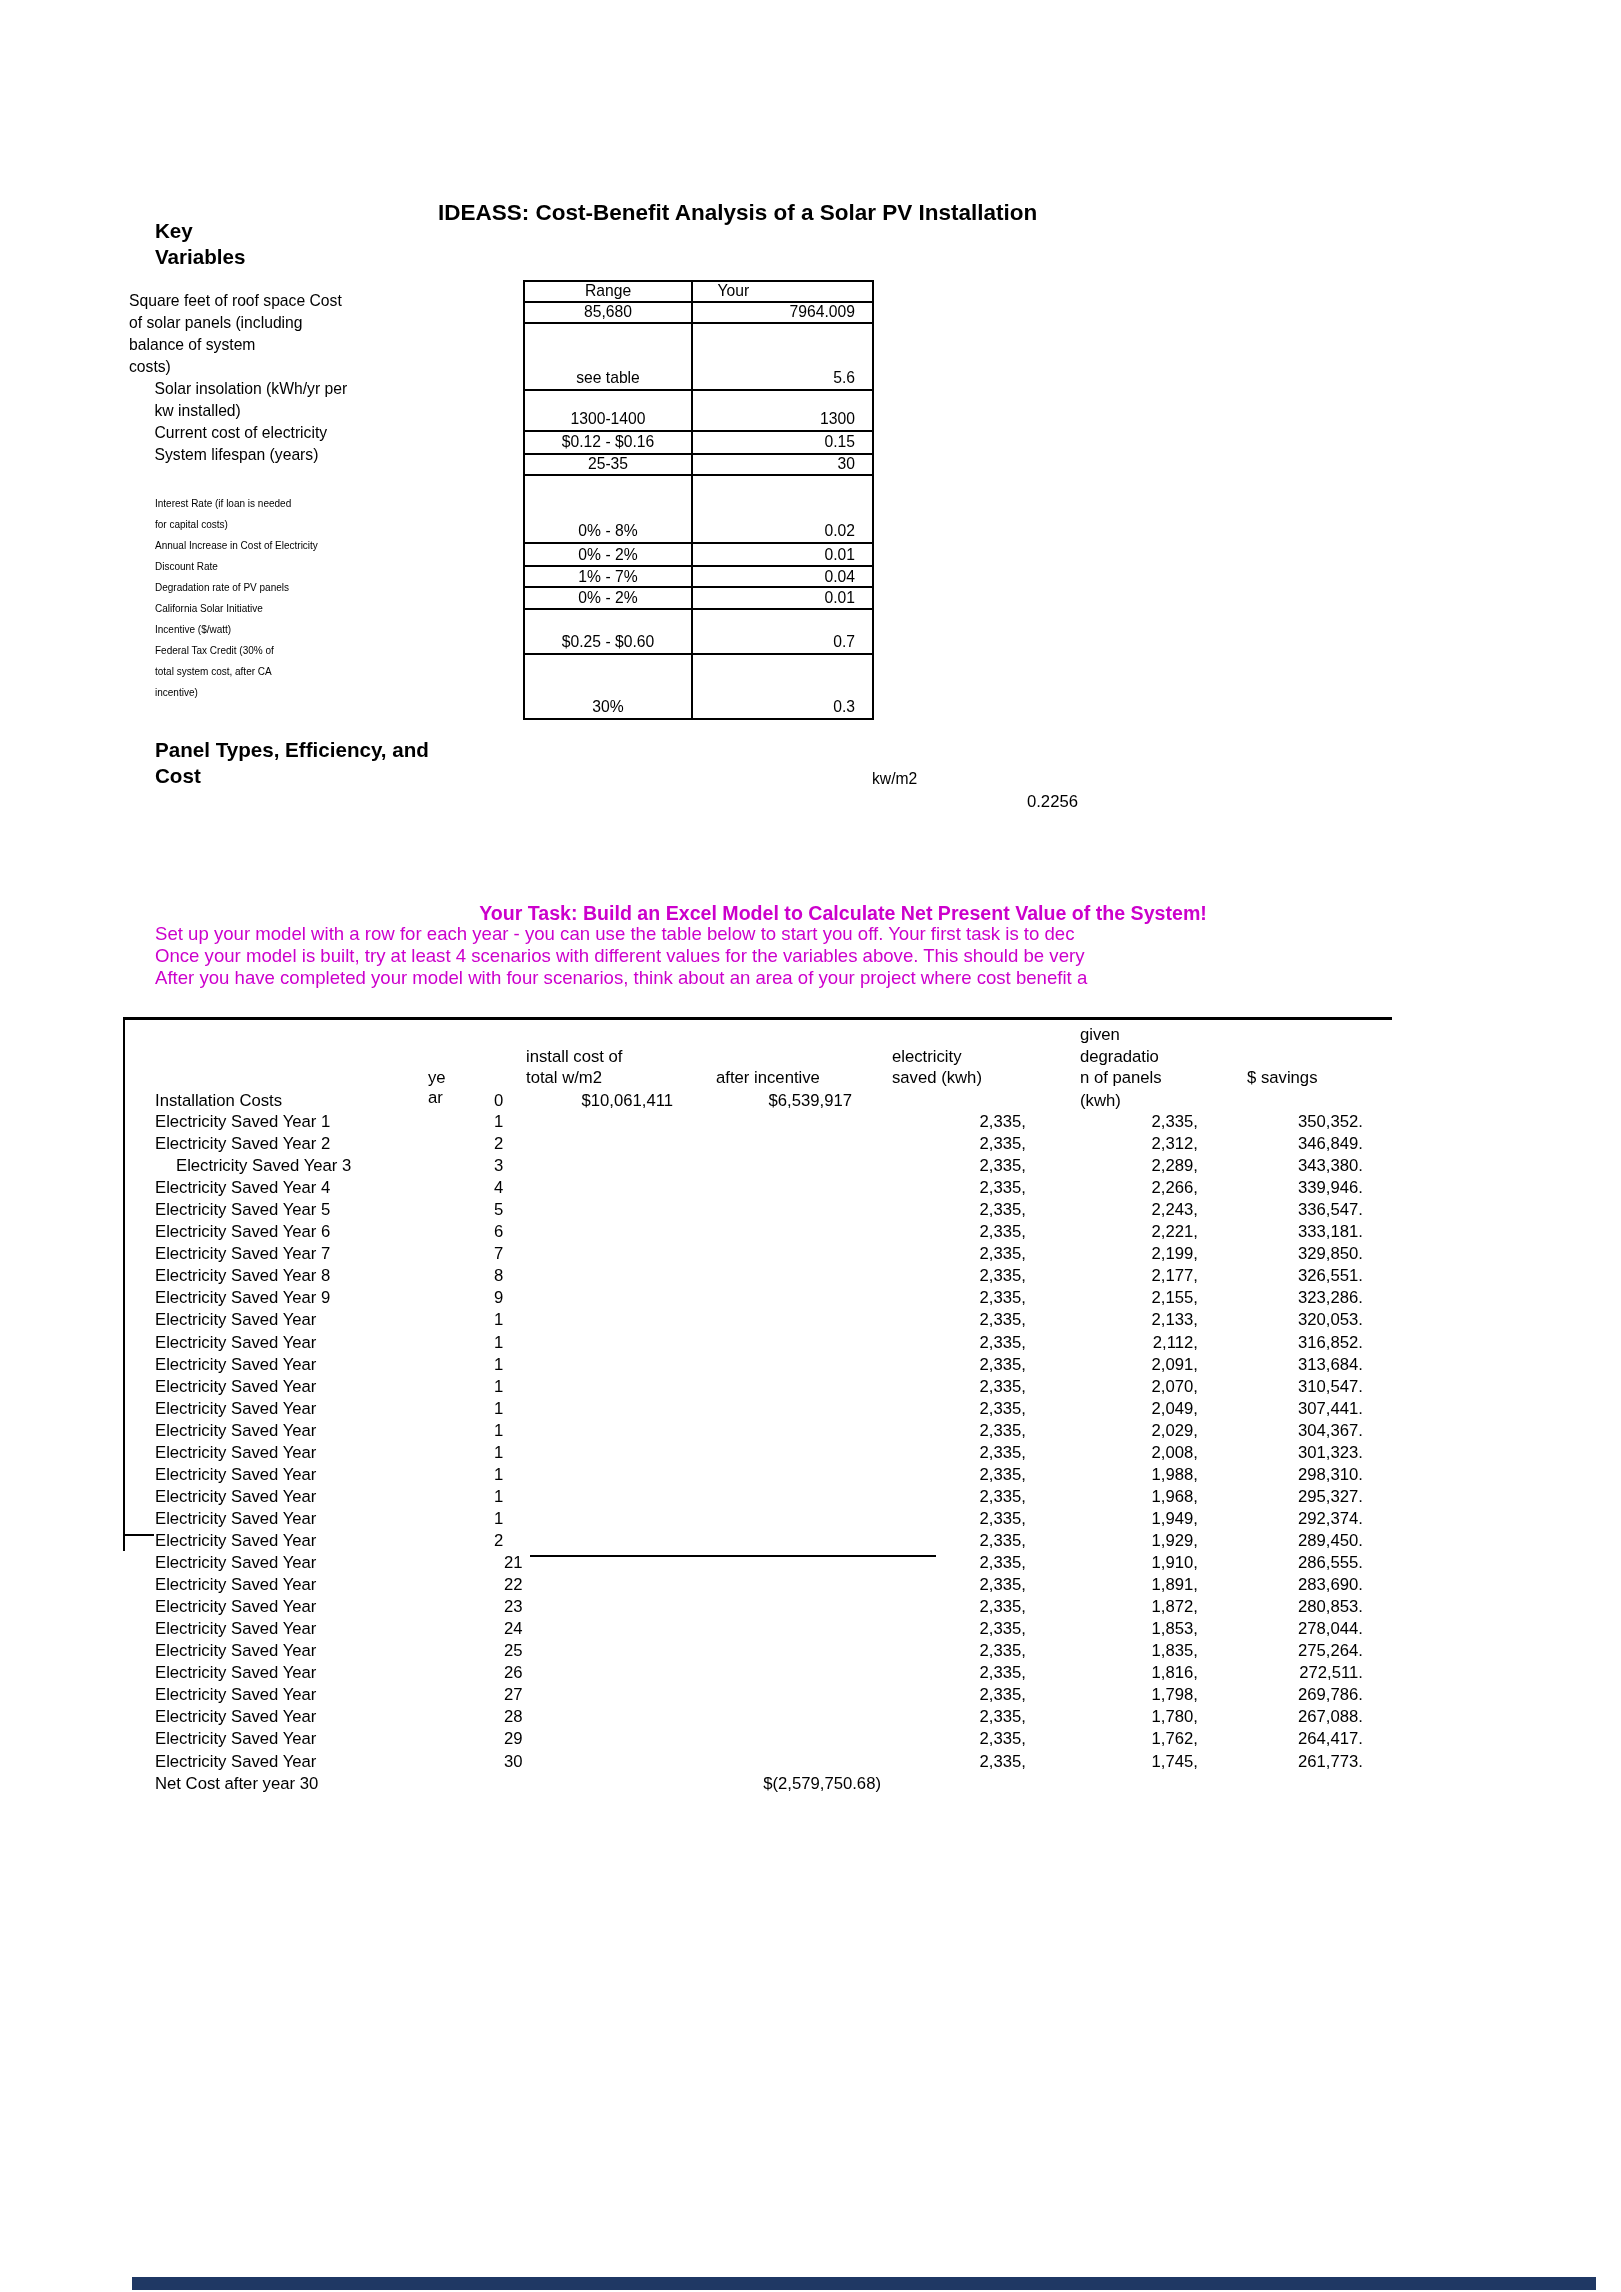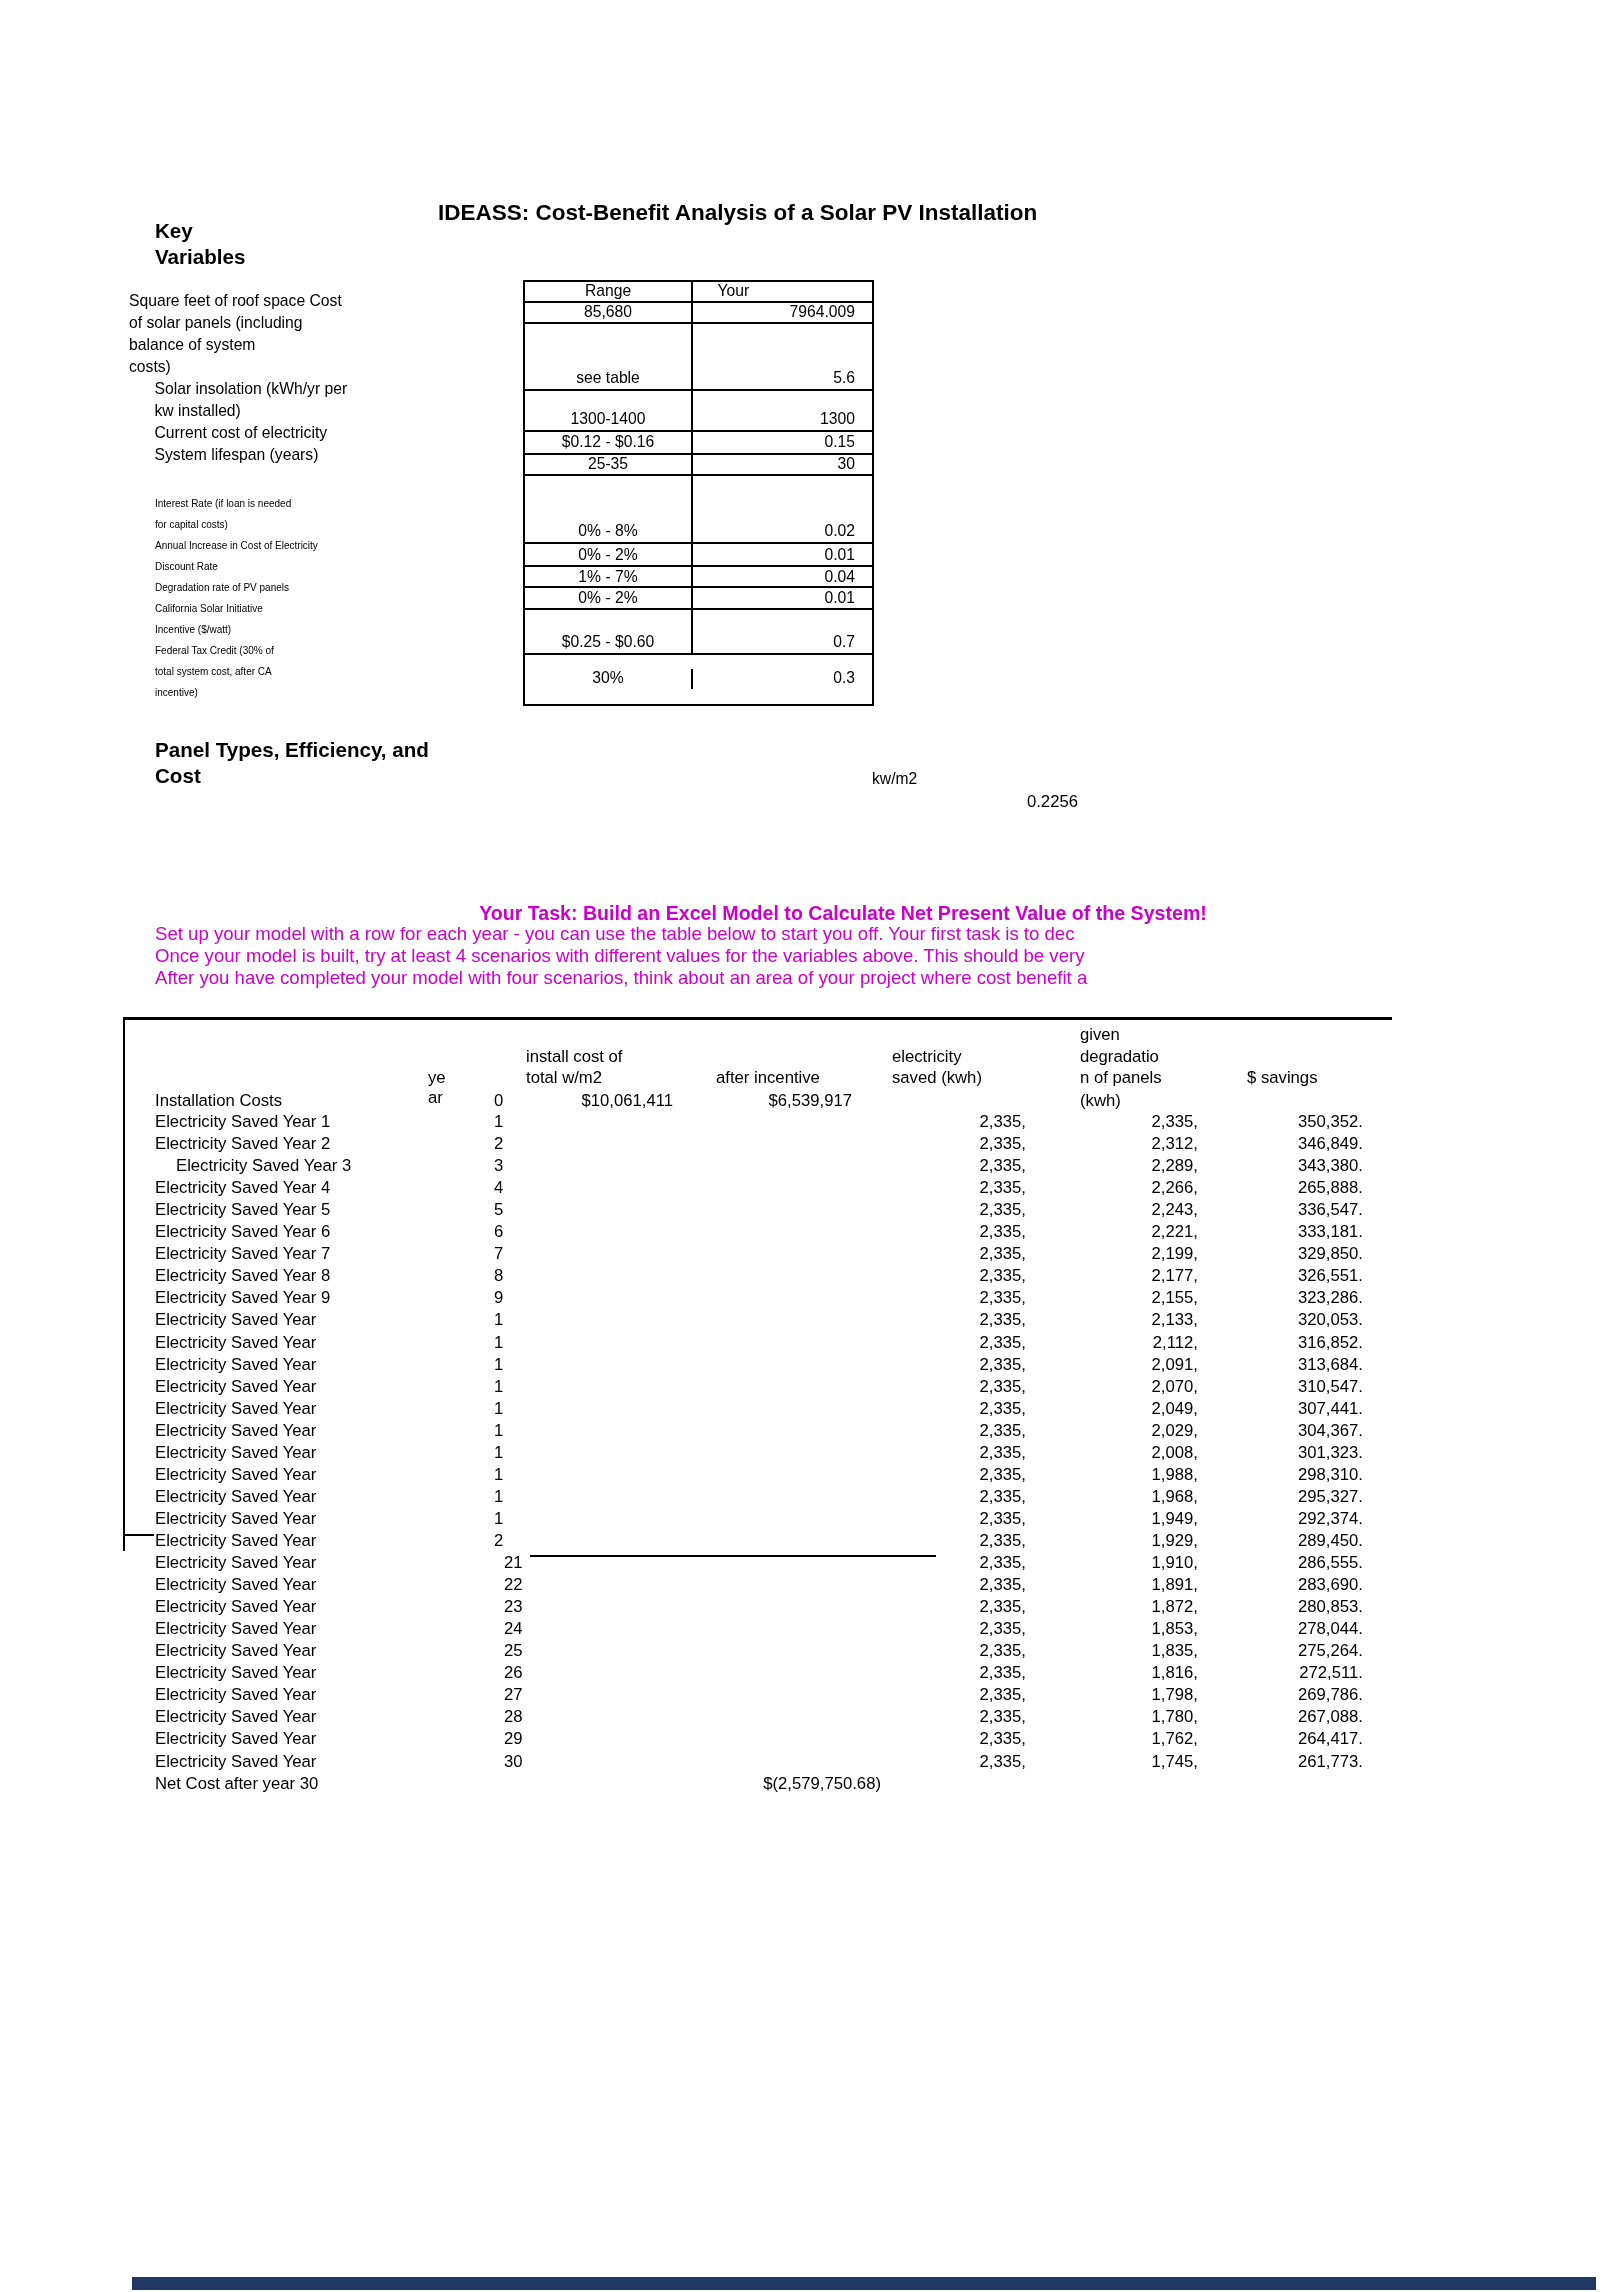--- a/index.html
+++ b/index.html
@@ -108,21 +108,21 @@
           <div class="kv-cell kv-your v-mid">0.04</div>
         </div>
         <div class="kv-row" style="height: 21.6px;">
           <div class="kv-cell kv-range v-mid">0% - 2%</div>
           <div class="kv-cell kv-your v-mid">0.01</div>
         </div>
         <div class="kv-row" style="height: 45px;">
           <div class="kv-cell kv-range v-bot">$0.25 - $0.60</div>
           <div class="kv-cell kv-your v-bot">0.7</div>
         </div>
-        <div class="kv-row" style="height: 49px; align-items: center;">
+        <div class="kv-row" style="height: 63px;">
           <div class="kv-cell kv-range v-bot">30%</div>
           <div class="kv-cell kv-your v-bot">0.3</div>
         </div>
       </div>
   </div>
 
   <div id="panel-heading" class="abs pre">Panel Types, Efficiency, and
 Cost</div>
   <div id="kwm2-label" class="abs">kw/m2</div>
   <div id="efficiency-value" class="abs">0.2256</div>
@@ -168,21 +168,21 @@
       <div class="mt-cell num" style="left: 1216px; top: 1134px;">346,849.</div>
       <div class="mt-cell " style="left: 155px; top: 1156px; margin-left: 21px;">Electricity Saved Year 3</div>
       <div class="mt-cell " style="left: 494px; top: 1156px;">3</div>
       <div class="mt-cell num" style="left: 879px; top: 1156px;">2,335,</div>
       <div class="mt-cell num" style="left: 1051px; top: 1156px;">2,289,</div>
       <div class="mt-cell num" style="left: 1216px; top: 1156px;">343,380.</div>
       <div class="mt-cell " style="left: 155px; top: 1178px;">Electricity Saved Year 4</div>
       <div class="mt-cell " style="left: 494px; top: 1178px;">4</div>
       <div class="mt-cell num" style="left: 879px; top: 1178px;">2,335,</div>
       <div class="mt-cell num" style="left: 1051px; top: 1178px;">2,266,</div>
-      <div class="mt-cell num" style="left: 1216px; top: 1178px;">265,888.</div>
+      <div class="mt-cell num" style="left: 1216px; top: 1178px;">339,946.</div>
       <div class="mt-cell " style="left: 155px; top: 1200px;">Electricity Saved Year 5</div>
       <div class="mt-cell " style="left: 494px; top: 1200px;">5</div>
       <div class="mt-cell num" style="left: 879px; top: 1200px;">2,335,</div>
       <div class="mt-cell num" style="left: 1051px; top: 1200px;">2,243,</div>
       <div class="mt-cell num" style="left: 1216px; top: 1200px;">336,547.</div>
       <div class="mt-cell " style="left: 155px; top: 1222px;">Electricity Saved Year 6</div>
       <div class="mt-cell " style="left: 494px; top: 1222px;">6</div>
       <div class="mt-cell num" style="left: 879px; top: 1222px;">2,335,</div>
       <div class="mt-cell num" style="left: 1051px; top: 1222px;">2,221,</div>
       <div class="mt-cell num" style="left: 1216px; top: 1222px;">333,181.</div>

